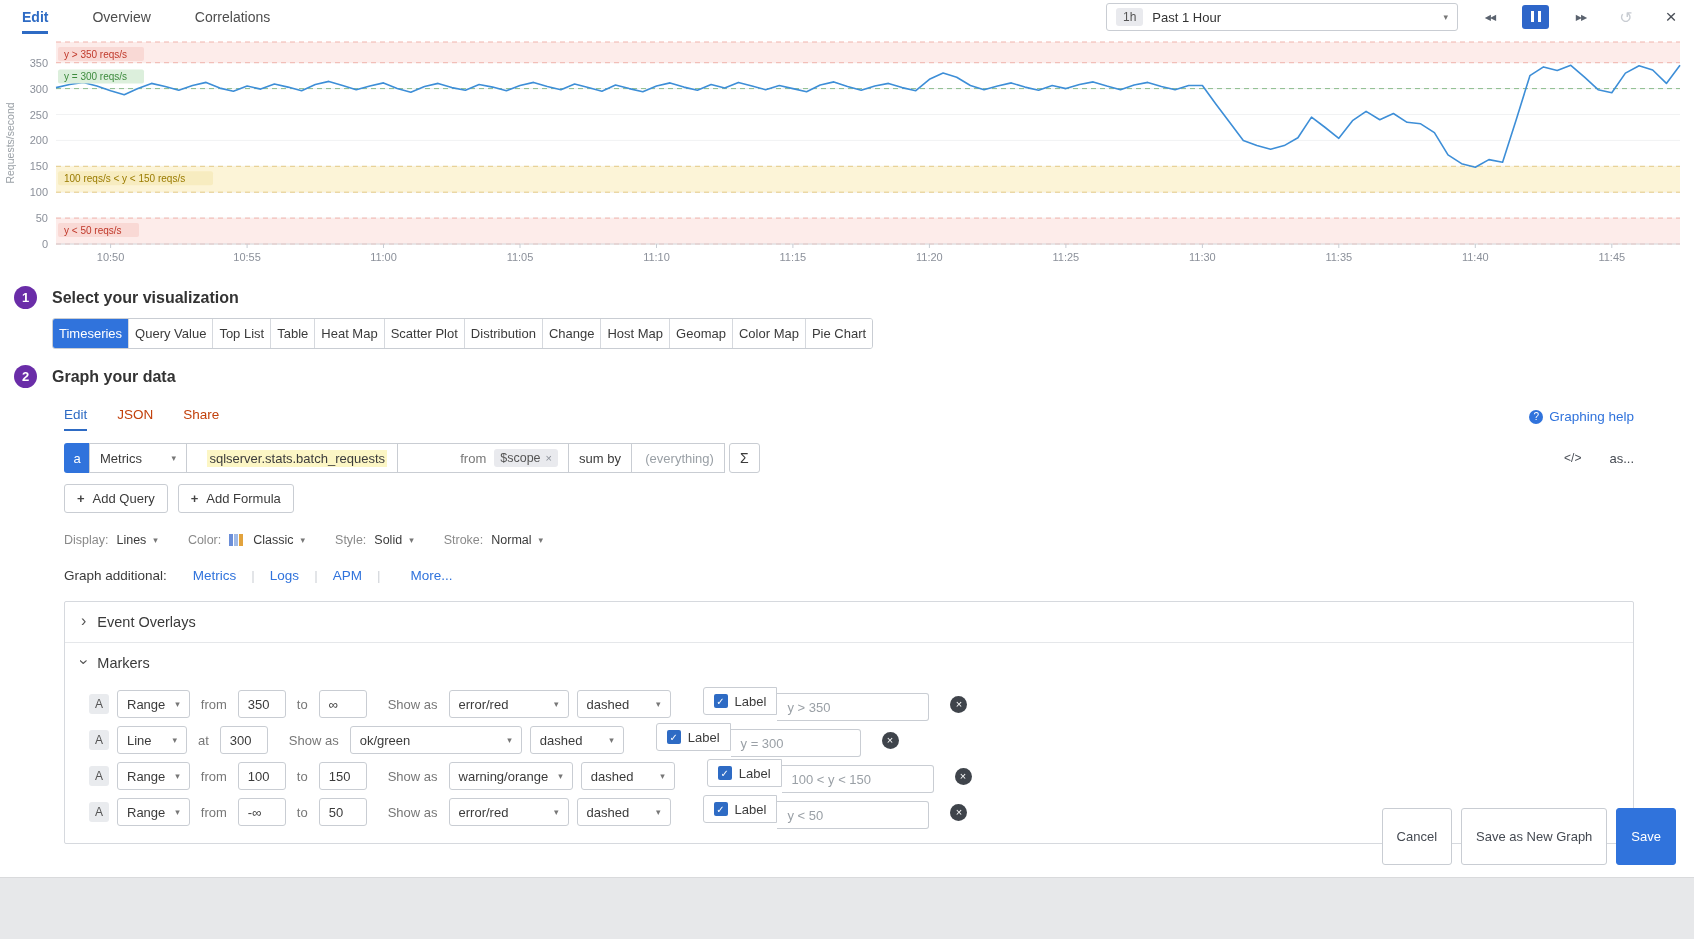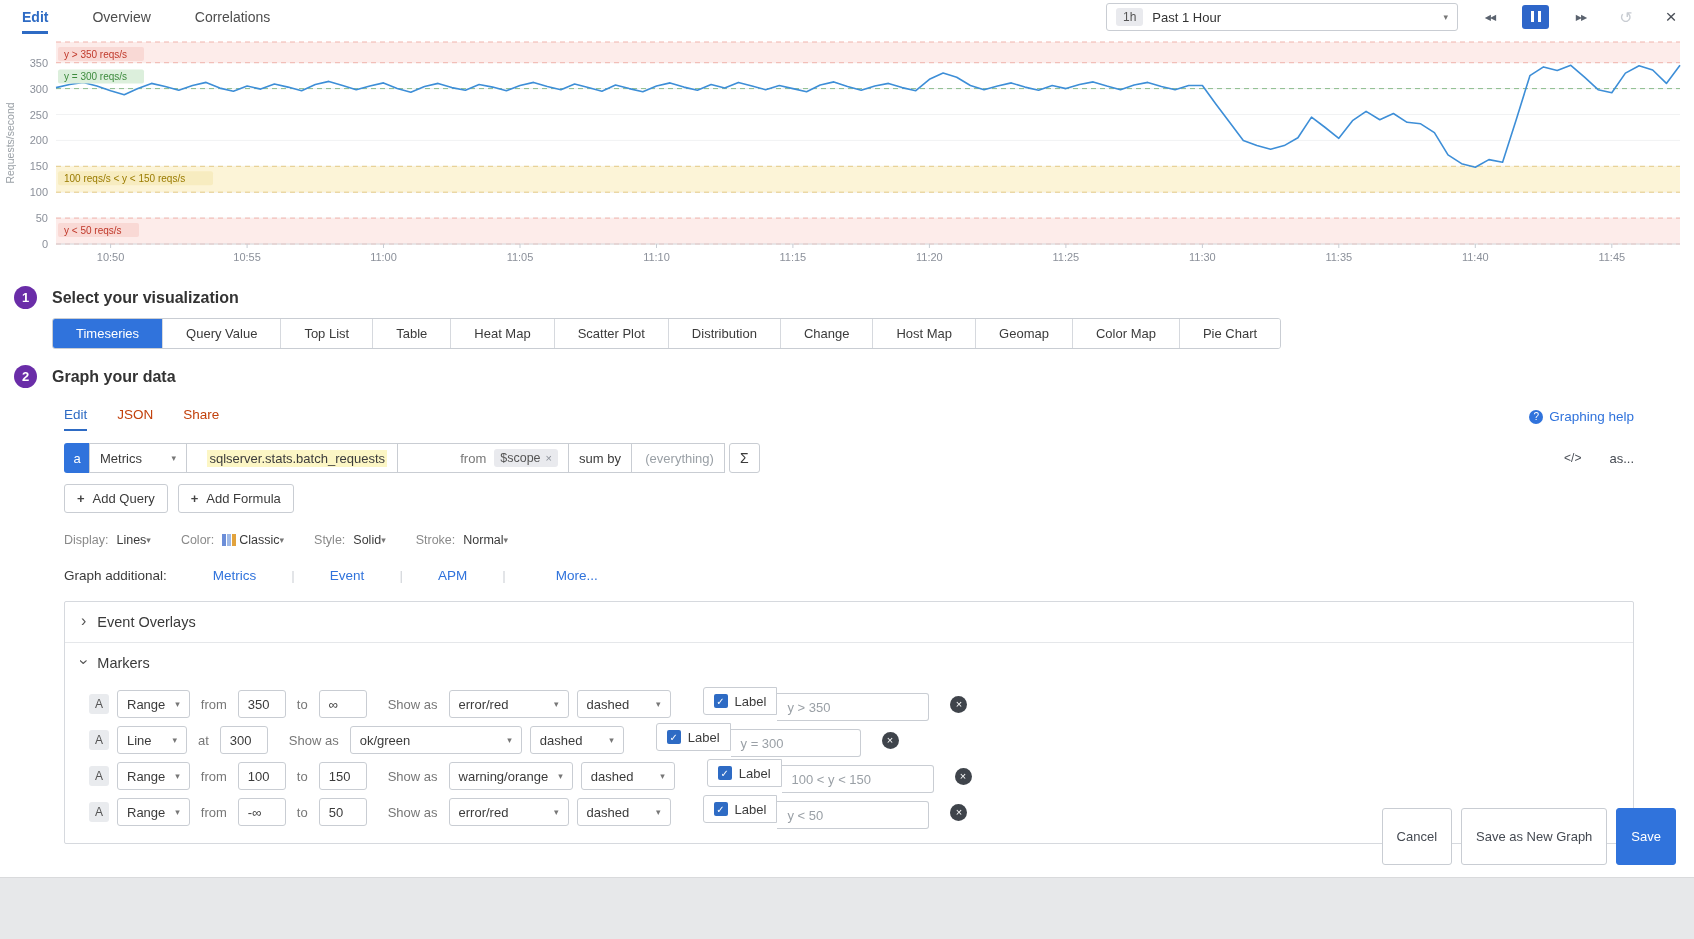--- a/index.html
+++ b/index.html
@@ -27,21 +27,21 @@
   
   .chart-wrap { padding: 0 4px 0 0; }
   #chart-svg { display: block; }
 
   
   .step-head { display: flex; align-items: center; gap: 15px; padding: 16px 0 9px 14px; }
   .step-badge { width: 23px; height: 23px; border-radius: 50%; background: #6a2da8; color: #fff; font-size: 13px; font-weight: bold; display: flex; align-items: center; justify-content: center; flex: none; }
   .step-title { font-size: 16px; font-weight: bold; color: #333; }
 
   .viz-switcher { display: flex; margin-left: 52px; border: 1px solid #c9cdd3; border-radius: 3px; width: max-content; overflow: hidden; background: #fff; }
-  .viz-btn { font-size: 13px; padding: 7px 23px; background: #fff; border: none; border-left: 1px solid #d6d9de; color: #3b3b3b; cursor: pointer; font-family: inherit; white-space: nowrap; }
+  .viz-btn { font-size: 13px; padding: 7px 6px; background: #fff; border: none; border-left: 1px solid #d6d9de; color: #3b3b3b; cursor: pointer; font-family: inherit; white-space: nowrap; }
   .viz-btn:first-child { border-left: none; }
   .viz-btn.active { background: #3073dc; color: #fff; }
 
   .content { width: 1570px; margin-left: 64px; }
   .sub-row { display: flex; align-items: flex-end; justify-content: space-between; margin-top: 10px; }
   .sub-tabs { display: flex; gap: 30px; }
   .sub-tab { font-size: 13.5px; color: #c2410c; padding-bottom: 7px; cursor: pointer; border-bottom: 2px solid transparent; }
   .sub-tab.active { color: #2e6bc4; border-bottom-color: #2e6bc4; }
   .help-link { display: flex; align-items: center; gap: 6px; color: #3073dc; font-size: 13.5px; cursor: pointer; padding-bottom: 7px; }
   .q-circle { width: 14px; height: 14px; border-radius: 50%; background: #3073dc; color: #fff; font-size: 10px; display: flex; align-items: center; justify-content: center; }
@@ -64,25 +64,25 @@
   .code-ic { font-size: 12px; color: #4a4f57; cursor: pointer; }
   .as-lbl { font-size: 13px; color: #454a52; cursor: pointer; }
 
   .add-row { display: flex; gap: 10px; margin-top: 11px; }
   .btn-light { border: 1px solid #c9cdd3; background: #fff; border-radius: 3px; font-size: 13px; padding: 6px 12px; color: #3b3b3b; display: flex; gap: 8px; align-items: center; cursor: pointer; font-family: inherit; }
   .plus { font-weight: bold; color: #444; }
 
   .display-row { display: flex; align-items: center; margin-top: 20px; font-size: 12.5px; }
   .d-group { display: flex; align-items: center; gap: 8px; margin-right: 30px; }
   .d-label { color: #8a8a8a; }
-  .d-value { color: #3b3b3b; display: flex; align-items: center; cursor: pointer; }
+  .d-value { color: #3b3b3b; display: flex; align-items: center; gap: 7px; cursor: pointer; }
   .swatch { display: inline-flex; gap: 1px; margin-right: 3px; }
   .swatch i { width: 4px; height: 12px; display: block; }
 
-  .additional-row { display: flex; align-items: center; margin-top: 21px; font-size: 13.5px; gap: 20px; }
+  .additional-row { display: flex; align-items: center; margin-top: 21px; font-size: 13.5px; }
   .add-label { color: #3b3b3b; margin-right: 26px; }
   .blue-link { color: #3073dc; cursor: pointer; }
   .pipe { color: #d0d3d8; margin: 0 15px; }
   .more-link { margin-left: 15px; }
 
   
   .panels { border: 1px solid #d6d9de; border-radius: 2px; margin-top: 18px; }
   .panel-head { display: flex; align-items: center; gap: 11px; padding: 12px 16px; font-size: 14.5px; color: #3a3a3a; cursor: pointer; }
   .panel-head.first { border-bottom: 1px solid #e5e7ea; }
   .chev { font-size: 16px; color: #555; display: inline-block; line-height: 1; transform: translateY(-1px); }
@@ -318,21 +318,21 @@
             <span>Normal</span>
             <span class="caret">▾</span>
           </span>
         </div>
       </div>
 
       <div class="additional-row">
         <span class="add-label">Graph additional:</span>
         <span class="blue-link">Metrics</span>
         <span class="pipe">|</span>
-        <span class="blue-link">Event</span>
+        <span class="blue-link">Logs</span>
         <span class="pipe">|</span>
         <span class="blue-link">APM</span>
         <span class="pipe">|</span>
         <span class="blue-link more-link">More...</span>
       </div>
 
       <div class="panels">
         <div class="panel-head first">
           <span class="chev">›</span>
           <span>Event Overlays</span>

